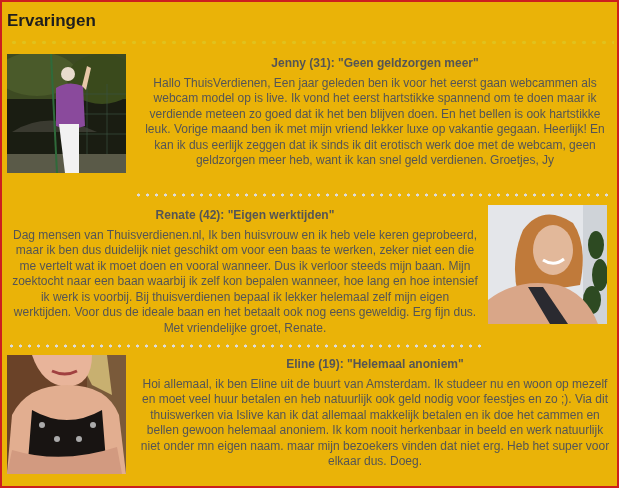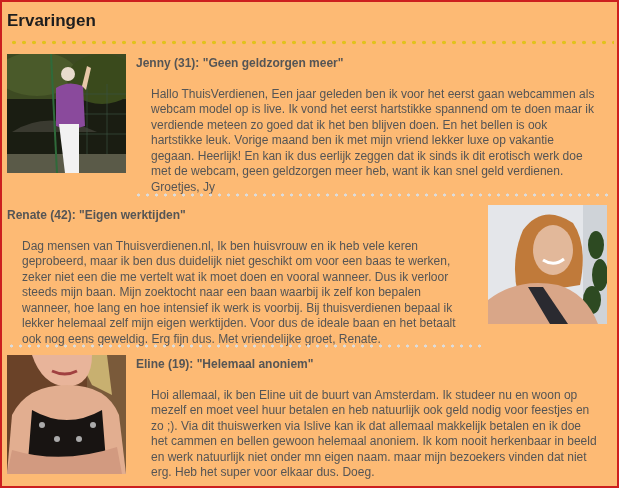--- a/index.html
+++ b/index.html
@@ -1,29 +1,29 @@
 <!DOCTYPE html>
 <html><head>
 <meta charset="utf-8">
 <style>
   html, body { margin:0; padding:0; background:#fff; }
   body { width:619px; height:488px; overflow:hidden; font-family:"Liberation Sans", sans-serif; }
-  .frame { position:absolute; left:0; top:0; width:615px; height:484px; border:2px solid #cc1f1f; background:#fdba74; }
+  .frame { position:absolute; left:0; top:0; width:615px; height:484px; border:2px solid #cc1f1f; background:#eab308;text-align:center; }
   .title { position:absolute; left:5px; top:9px; font-size:17px; font-weight:bold; color:#1e1e1e; letter-spacing:0; }
   .dots-yellow { position:absolute; left:7px; top:38px; width:605px; height:5px;
     background-image: radial-gradient(circle, #e1c21c 1.6px, transparent 2.1px);
     background-size:10px 5px; background-repeat:repeat-x; }
   .dots-grey { position:absolute; height:4px;
     background-image: radial-gradient(circle, #dcdcdc 1.3px, transparent 1.8px);
     background-size:9px 4px; background-repeat:repeat-x; }
   .photo { position:absolute; width:119px; height:119px; overflow:hidden; }
   .photo svg { display:block; }
   .entry { position:absolute; font-size:12px; line-height:15.5px; color:#555; }
   .entry .head { font-weight:bold; color:#555; }
-  .entry p { margin:15px; }
+  .entry p { margin:4px; }
 </style>
 </head>
 <body>
 
 <div class="frame">
 
   <div class="title">Ervaringen</div>
   <div class="dots-yellow"></div>
 
   <div class="photo" style="left:5px; top:52px;">

